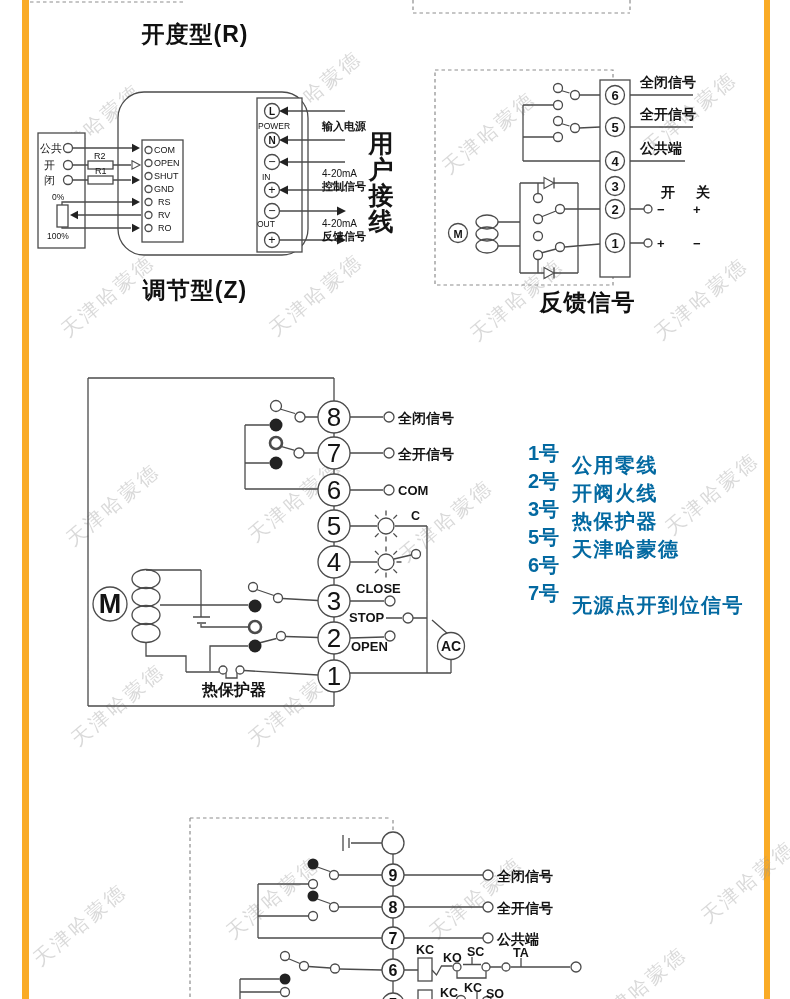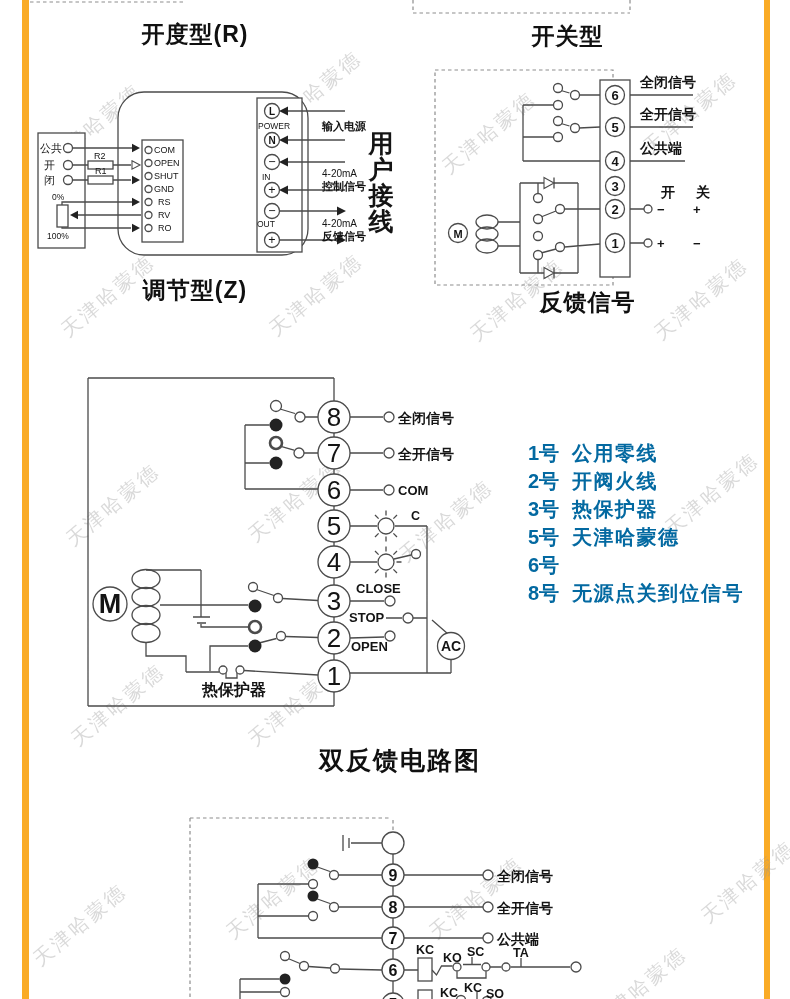--- a/index.html
+++ b/index.html
@@ -10,21 +10,21 @@
   .bar-right{left:764px;width:6px;}
   .wm{position:absolute;transform:translate(-50%,-50%) rotate(-40deg);
       color:rgba(145,145,145,0.35);font-size:20px;letter-spacing:3px;
       white-space:nowrap;pointer-events:none;}
   .ttl{position:absolute;text-align:center;font-size:23px;font-weight:bold;
        color:#101010;letter-spacing:1px;}
   .ttl-lg{font-size:25px;letter-spacing:2px;}
   .legend{position:absolute;left:528px;top:439px;}
   .lrow{height:28px;line-height:28px;font-size:20px;font-weight:600;color:#0369a1;display:flex;}
   .lno{width:44px;}
-  .ldesc{letter-spacing:1.5px;}
+  .ldesc{letter-spacing:1.5px;margin-top:12px;}
   svg{position:absolute;overflow:hidden;}
   svg text{font-family:"Liberation Sans",sans-serif;fill:#141414;}
   .ln{stroke:#4b4b4b;stroke-width:1.3;fill:none;}
   .dash{stroke:#8d8d8d;stroke-width:1.2;fill:none;stroke-dasharray:3.5 3;}
   .fw{fill:#fff;stroke:#4b4b4b;stroke-width:1.3;}
   .thick{stroke-width:2.6;}
   .fb{fill:#222;stroke:none;}
   .arr{fill:#222;stroke:none;}
   .oarr{fill:#fff;stroke:#4b4b4b;stroke-width:1.1;}
   .t8{font-size:8.5px;} .t9{font-size:9px;} .t10{font-size:10px;}
@@ -59,23 +59,21 @@
   <span class="wm" style="left:748px;top:882px">天津哈蒙德</span>
   <span class="wm" style="left:80px;top:925px">天津哈蒙德</span>
   <span class="wm" style="left:640px;top:988px">天津哈蒙德</span>
 
   <svg style="left:0;top:0" width="790" height="20" viewBox="0 0 790 20">
     <path class="dash" d="M30 2 H185 M413 13 H630 M413 0 V13 M630 0 V13"></path>
   </svg>
 
   <div class="ttl" style="left:30px;top:275px;width:330px">调节型(Z)</div>
   <div class="ttl" style="left:30px;top:19px;width:330px">开度型(R)</div>
-  <div class="ttl" style="left:440px;top:21px;width:255px">开关型</div>
   <div class="ttl" style="left:460px;top:287px;width:255px">反馈信号</div>
-  <div class="ttl ttl-lg" style="left:300px;top:744px;width:200px">双反馈电路图</div>
 
   <svg style="left:30px;top:80px" width="370" height="180" viewBox="30 80 370 180">
     <g>
       <rect class="fw" x="118" y="92" width="190" height="163" rx="26"></rect>
       <rect class="fw" x="38" y="133" width="47" height="115"></rect>
       <rect class="fw" x="142" y="140" width="41" height="102"></rect>
       <rect class="fw" x="257" y="98" width="45" height="154"></rect>
       <rect class="fw" x="88" y="161" width="25" height="8"></rect>
       <rect class="fw" x="88" y="176" width="25" height="8"></rect>
       <rect class="fw" x="57" y="205" width="11" height="22"></rect>
@@ -320,22 +318,22 @@
         <span class="ldesc">热保护器</span>
       </div>
     <div class="lrow">
         <span class="lno">5号</span>
         <span class="ldesc">天津哈蒙德</span>
       </div>
     <div class="lrow">
         <span class="lno">6号</span>
       </div>
     <div class="lrow">
-        <span class="lno">8号</span>
-        <span class="ldesc">无源点关到位信号</span>
+        <span class="lno">7号</span>
+        <span class="ldesc">无源点开到位信号</span>
       </div>
   </div>
 
   <svg style="left:180px;top:810px" width="420" height="189" viewBox="180 810 420 189">
     <path class="dash" d="M190 818 H390 M190 818 V999 M393 820 V832"></path>
     <g>
       <path class="ln" d="M343 835 V851 M349 838 V848 M351 843 H382
                          M393 854 V999
                          M404 875 H483 M404 907 H483 M404 938 H483
                          M404 970 H418

